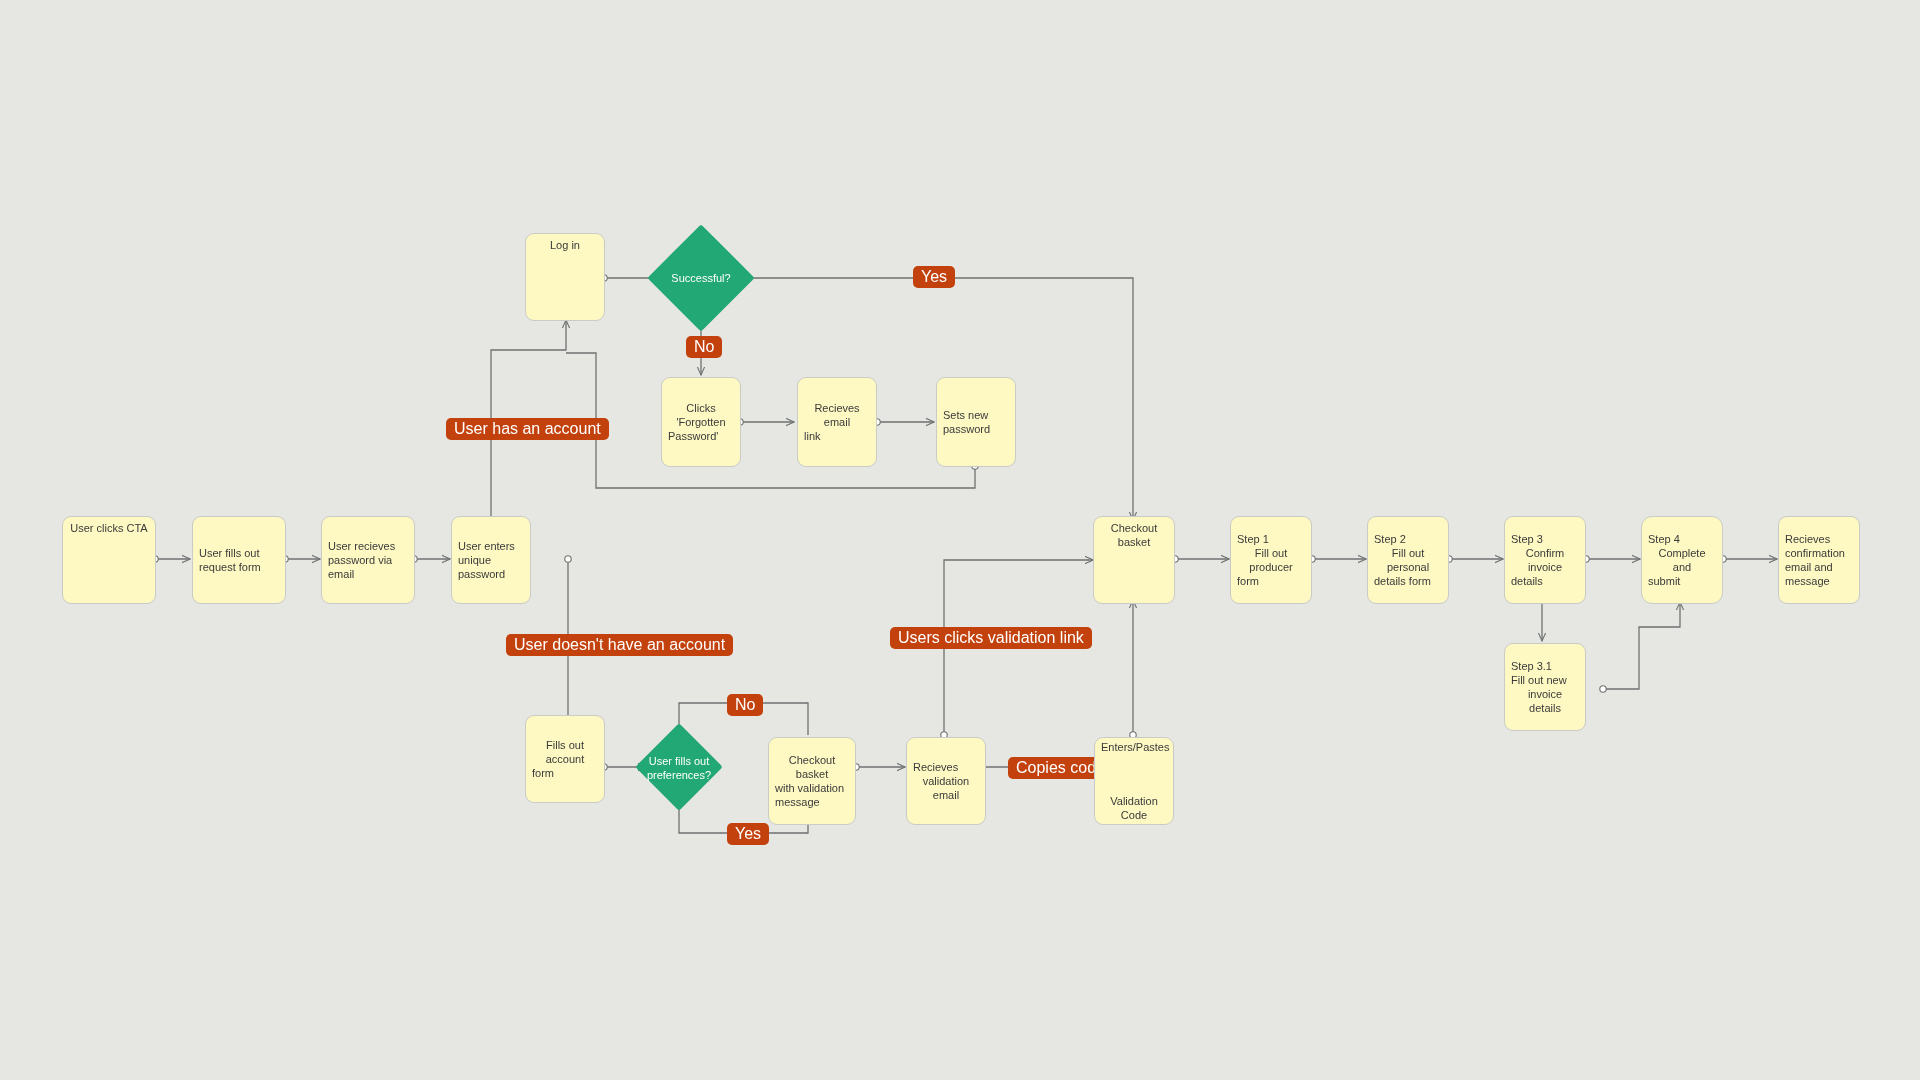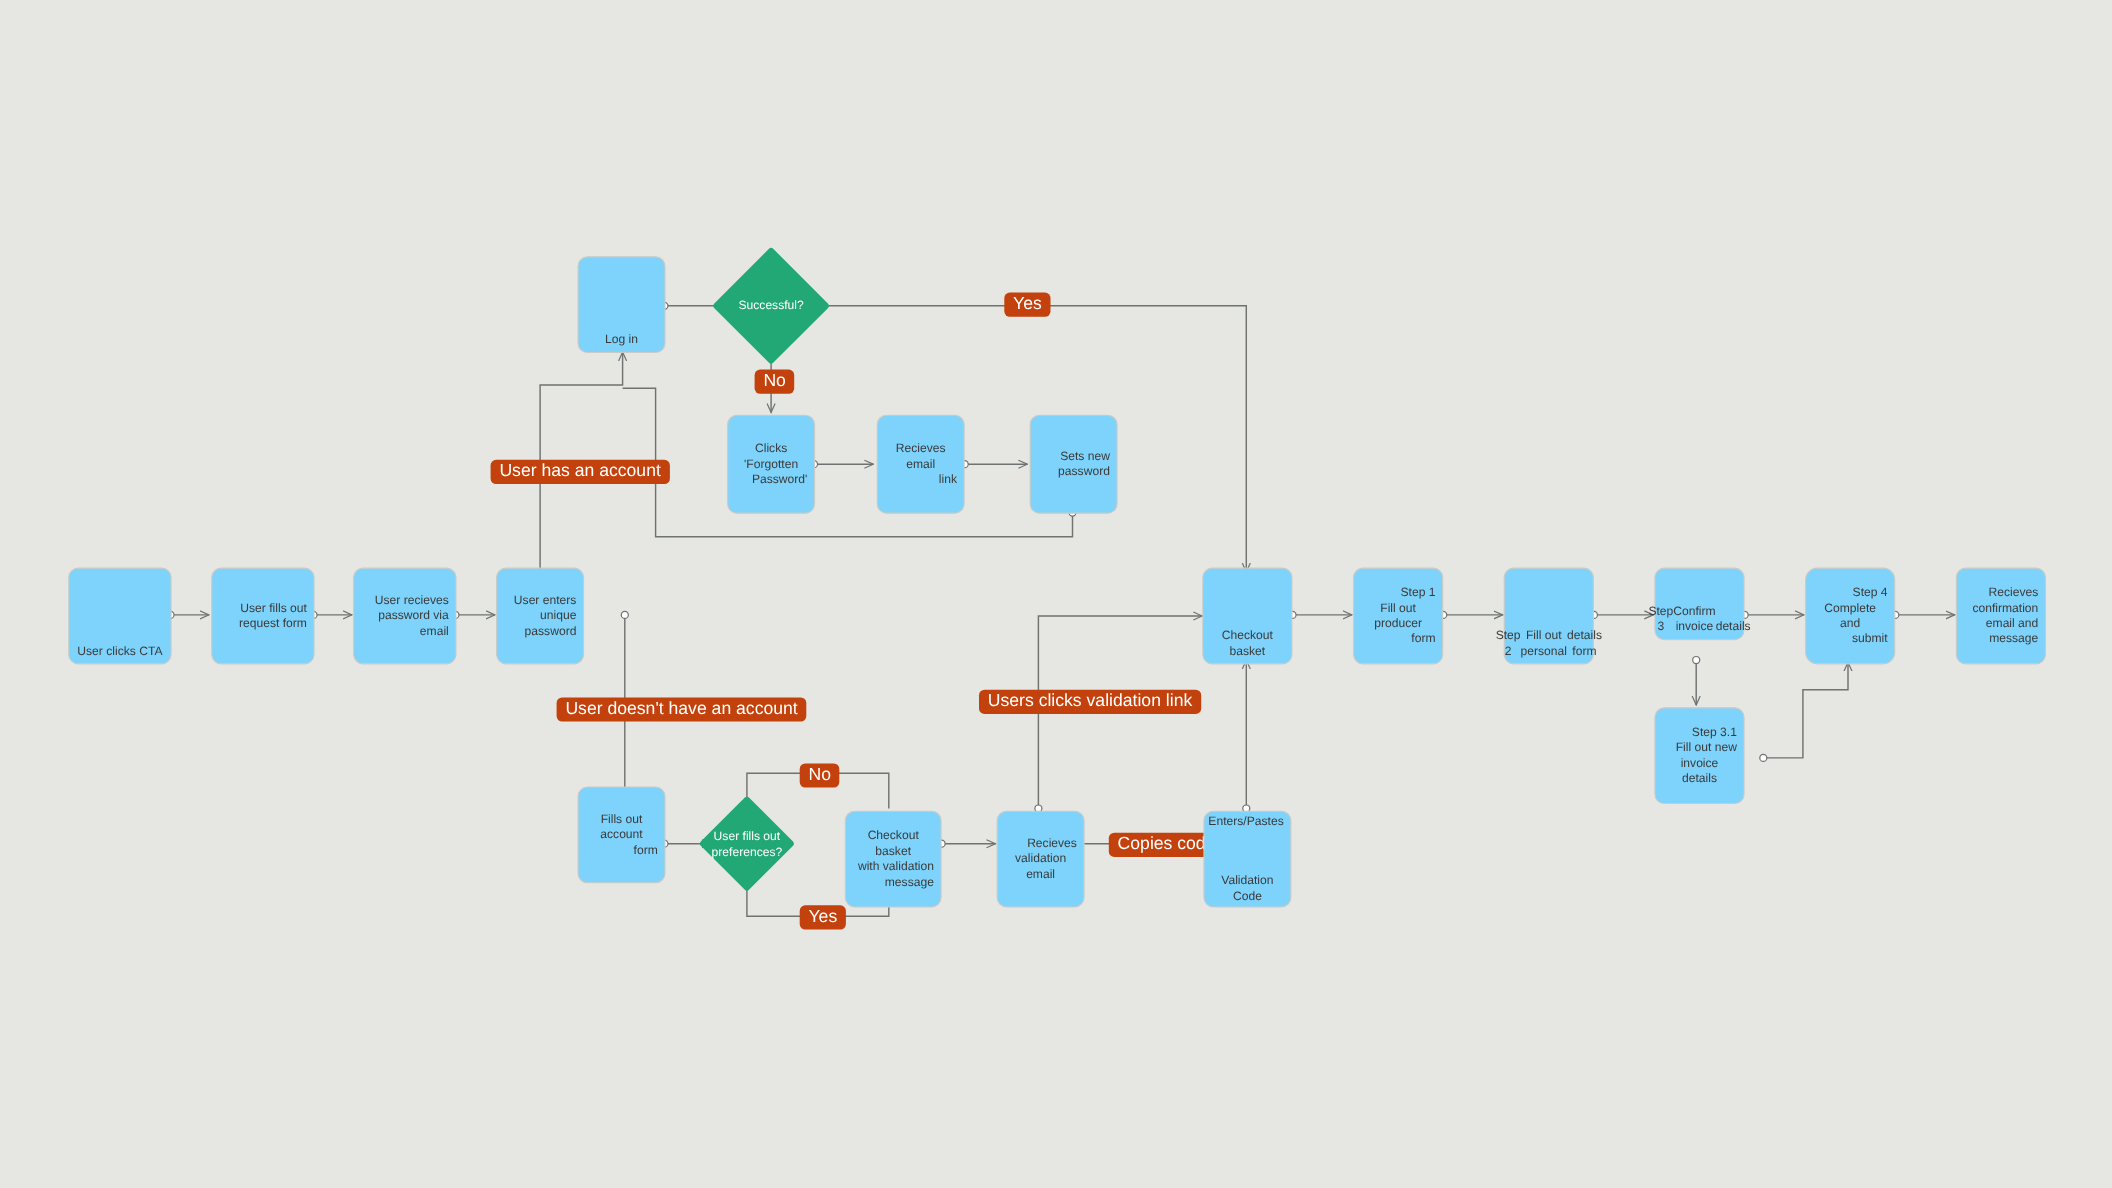--- a/index.html
+++ b/index.html
@@ -31,26 +31,26 @@
   svg.wires {
     position: absolute;
     left: 0;
     top: 0;
     width: 1920px;
     height: 1080px;
     pointer-events: none;
   }
   .node {
     position: absolute;
-    background: #7dd3fc;
+    background: #fef9c3;
     border: 1px solid #c9cbc7;
     border-radius: 9px;
     box-sizing: border-box;
     display: flex;
-    align-items: flex-end;
+    align-items: flex-start;
     justify-content: center;
     text-align: center;
     font-size: 11px;
     line-height: 14px;
     color: #3a3a3a;
     padding: 4px 6px;
   }
   .diamond {
     position: absolute;
     background: #22a874;
@@ -274,27 +274,27 @@
   <div class="node" style="left:1093px; top:516px; width:82px; height:88px;">
     <span>Checkout basket</span>
   </div>
 
   <div class="node" style="left:1230px; top:516px; width:82px; height:88px; flex-direction:column;">
     <span>Step 1</span>
     <span>Fill out producer</span>
     <span>form</span>
   </div>
 
-  <div class="node" style="left:1367px; top:516px; width:82px; height:88px; flex-direction:row;">
+  <div class="node" style="left:1367px; top:516px; width:82px; height:88px; flex-direction:column;">
     <span>Step 2</span>
     <span>Fill out personal</span>
     <span>details form</span>
   </div>
 
-  <div class="node" style="left:1504px; top:516px; width:82px; height:66px; ">
+  <div class="node" style="left:1504px; top:516px; width:82px; height:88px; flex-direction:column;">
     <span>Step 3</span>
     <span>Confirm invoice</span>
     <span>details</span>
   </div>
 
   <div class="node" style="left:1504px; top:643px; width:82px; height:88px; flex-direction:column;">
     <span>Step 3.1</span>
     <span>Fill out new</span>
     <span>invoice details</span>
   </div>

